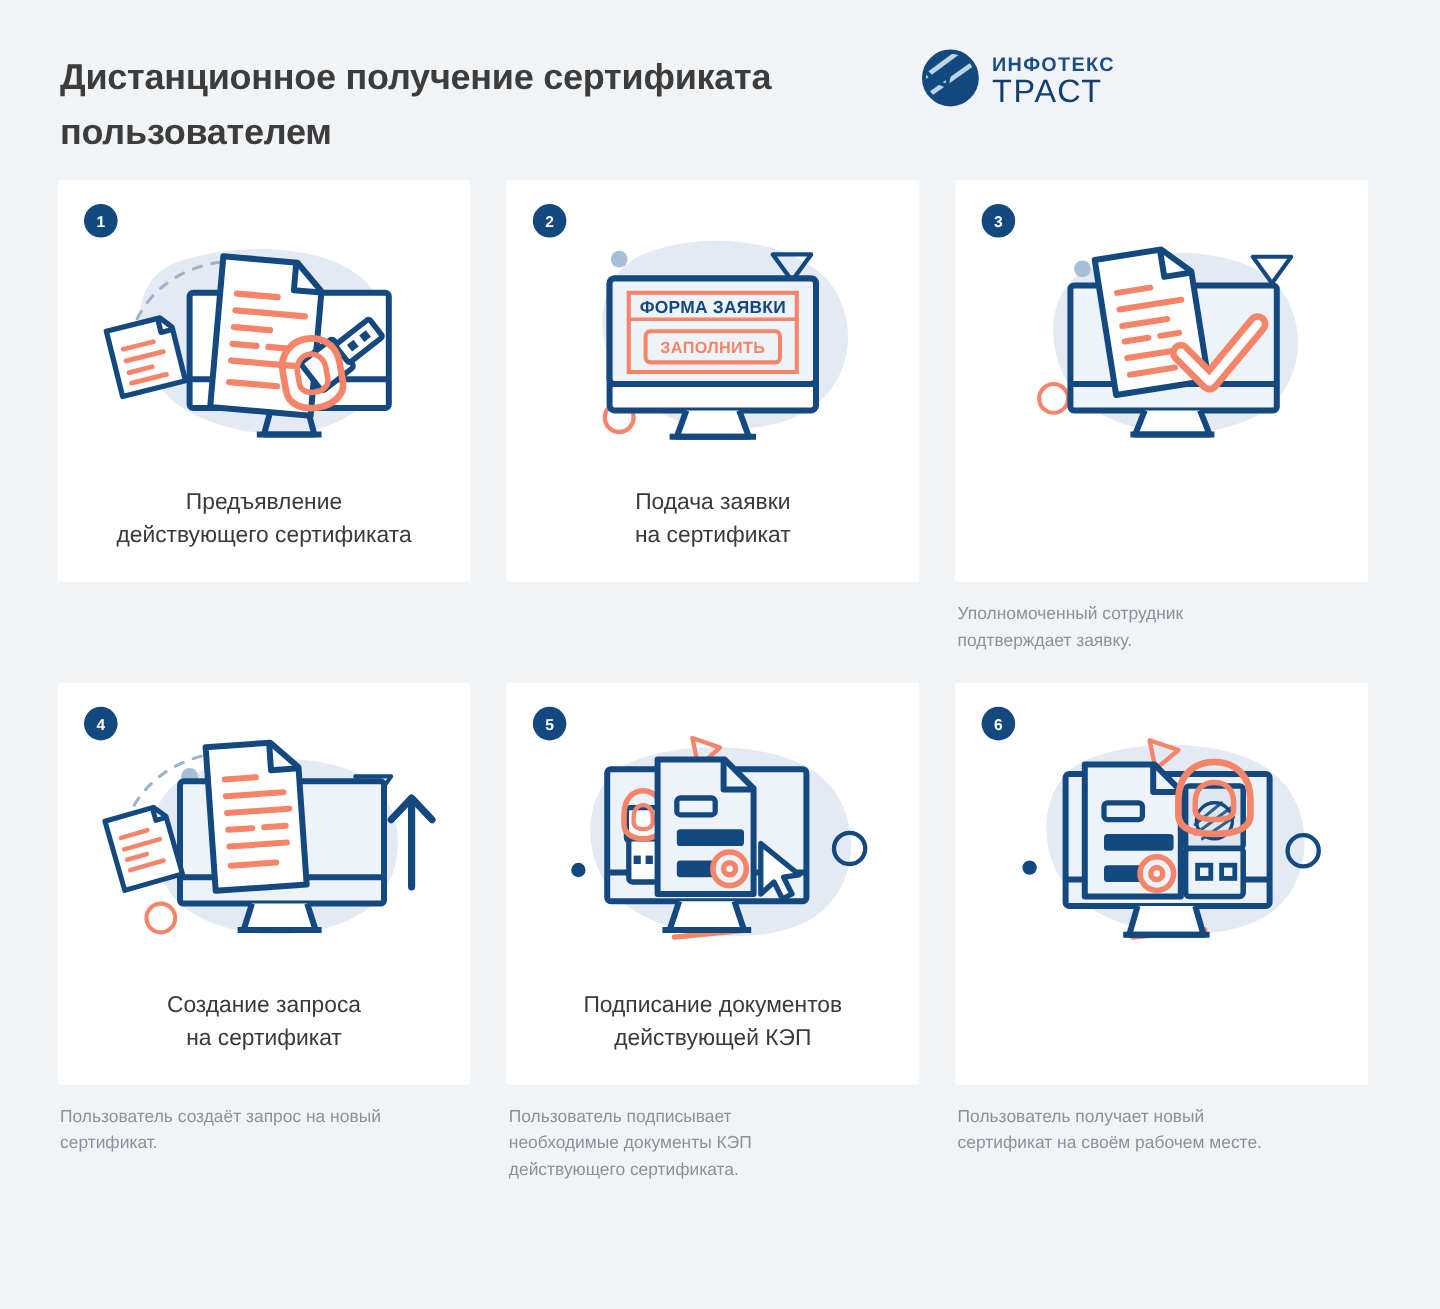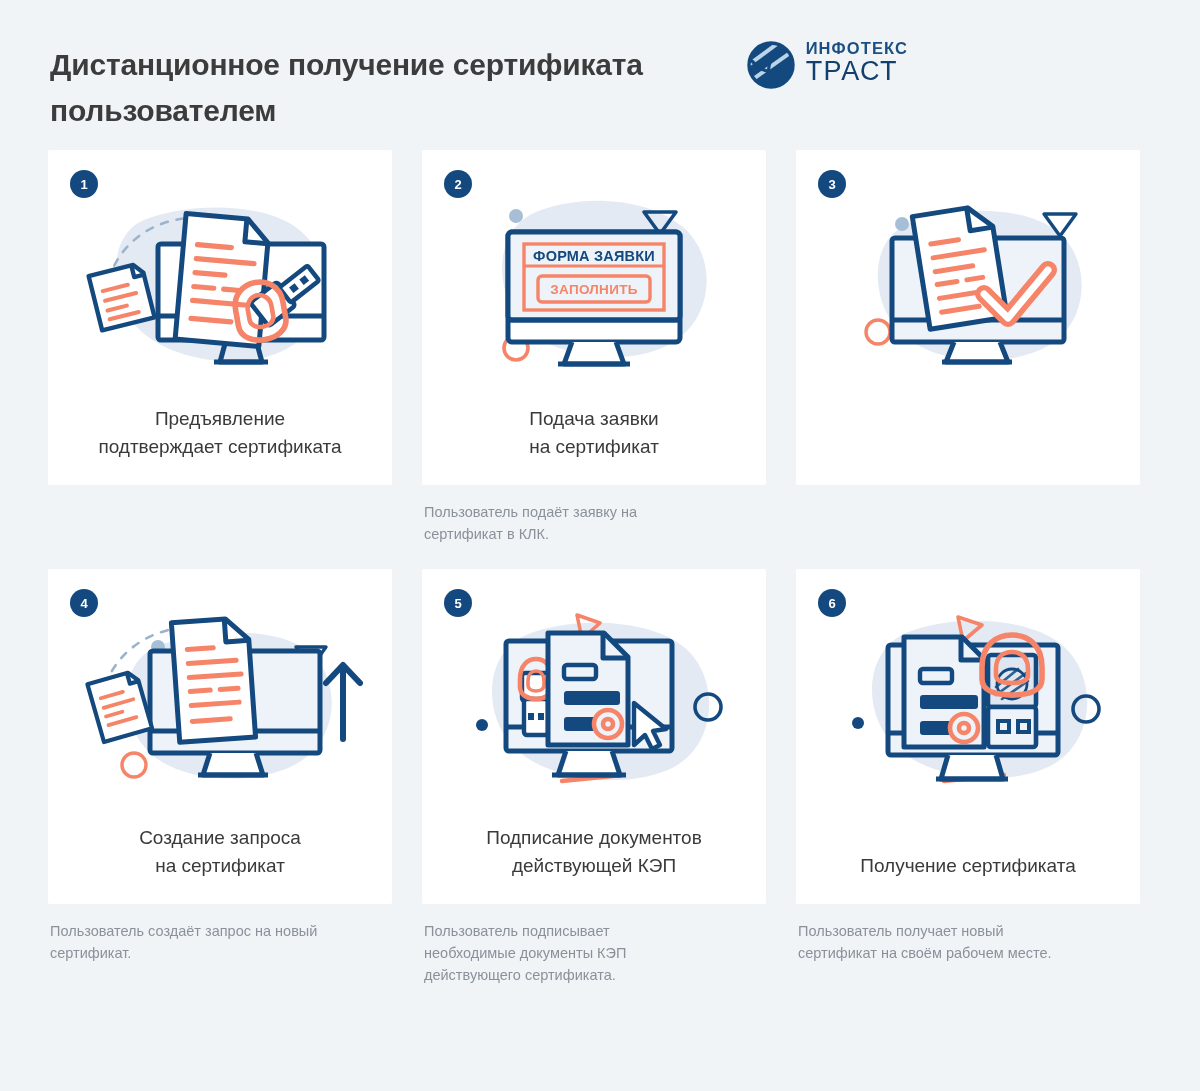--- a/index.html
+++ b/index.html
@@ -34,24 +34,24 @@
     width: 790px;
     font-size: 30px;
     font-weight: bold;
     line-height: 46px;
     color: #3c3c3c;
     letter-spacing: -0.2px;
   }
 
   .logo {
     position: absolute;
-    right: 56px;
+    right: 35px;
     top: 40px;
     display: flex;
-    align-items: flex-start;
+    align-items: flex-end;
     gap: 9px;
   }
   .logo-mark { width: 52px; height: 50px; display: block; }
   .logo-text { display: flex; flex-direction: column; line-height: 1; }
   .logo-top {
     font-size: 16.5px;
     font-weight: bold;
     color: #1b4f82;
     letter-spacing: 1.1px;
   }
@@ -222,21 +222,21 @@
                 <rect x="257" y="116" width="7" height="7" fill="#13497e"></rect>
               </g>
 
               <g transform="rotate(-10 212 134)">
                 <path d="M188 130 C188 114 200 106 212 106 C224 106 236 114 236 130 L236 146 C236 158 224 164 212 164 C200 164 188 158 188 146 Z" fill="none" stroke="#f58468" stroke-width="5.6"></path>
                 <path d="M200 132 C200 124 206 119 212 119 C218 119 224 124 224 132 L224 142 C224 148 218 151 212 151 C206 151 200 148 200 142 Z" fill="none" stroke="#f58468" stroke-width="4.6"></path>
               </g>
             </svg>
           </div>
           <div class="card-title">Предъявление
-подтверждает сертификата</div>
+действующего сертификата</div>
         </div>
       </div>
 
       <div class="cell">
         <div class="card">
           <div class="badge">2</div>
           <div class="art">
             <svg viewBox="0 0 344 222">
               <path d="M114 36 C70 54 72 118 102 150 C132 182 204 192 248 168 C292 144 296 82 262 52 C226 20 156 18 114 36 Z" fill="#e3eaf3"></path>
               <circle cx="94" cy="40" r="7" fill="#a7bfd6"></circle>
@@ -254,22 +254,20 @@
               <rect x="102" y="68" width="140" height="66" fill="none" stroke="#f58468" stroke-width="3.4"></rect>
               <line x1="102" y1="90" x2="242" y2="90" stroke="#f58468" stroke-width="3"></line>
               <text x="172" y="85" text-anchor="middle" font-family="Liberation Sans, sans-serif" font-size="14.5" font-weight="bold" fill="#13497e" letter-spacing="0.2">ФОРМА ЗАЯВКИ</text>
               <rect x="116" y="100" width="112" height="26" rx="4" fill="none" stroke="#f58468" stroke-width="3.4"></rect>
               <text x="172" y="118" text-anchor="middle" font-family="Liberation Sans, sans-serif" font-size="13.5" font-weight="bold" fill="#f58468" letter-spacing="0.3">ЗАПОЛНИТЬ</text>
             </svg>
           </div>
           <div class="card-title">Подача заявки
 на сертификат</div>
         </div>
-        <div class="caption">Пользователь подаёт заявку на
-сертификат в КЛК.</div>
       </div>
 
       <div class="cell">
         <div class="card">
           <div class="badge">3</div>
           <div class="art">
             <svg viewBox="0 0 344 222">
               <path d="M112 48 C72 64 74 126 104 156 C136 188 208 194 252 170 C294 146 296 84 262 56 C228 28 154 30 112 48 Z" fill="#e3eaf3"></path>
               <circle cx="106" cy="48" r="7" fill="#a7bfd6"></circle>
               <path d="M248 38 L280 38 L264 60 Z" fill="none" stroke="#13497e" stroke-width="3.4" stroke-linejoin="round"></path>
@@ -294,20 +292,22 @@
                   <line x1="140" y1="117" x2="190" y2="117"></line>
                   <line x1="140" y1="131" x2="178" y2="131"></line>
                 </g>
               </g>
 
               <path d="M188 118 L212 142 L252 94" fill="none" stroke="#f58468" stroke-width="18" stroke-linecap="round" stroke-linejoin="round"></path>
               <path d="M188 118 L212 142 L252 94" fill="none" stroke="#ffffff" stroke-width="7" stroke-linecap="round" stroke-linejoin="round"></path>
             </svg>
           </div>
         </div>
+        <div class="caption">Уполномоченный сотрудник
+подтверждает заявку.</div>
       </div>
     </div>
 
     <div class="row">
 
       <div class="cell">
         <div class="card">
           <div class="badge">4</div>
           <div class="art">
             <svg viewBox="0 0 344 222">
@@ -444,20 +444,19 @@
                   <line x1="200" y1="100" x2="230" y2="78"></line>
                   <line x1="206" y1="104" x2="232" y2="86"></line>
                 </g>
                 <circle cx="216" cy="89" r="15" fill="none" stroke="#13497e" stroke-width="2.8"></circle>
 
                 <path d="M186 72 C186 50 200 40 216 40 C232 40 246 50 246 72 L246 84 C246 96 232 100 216 100 C200 100 186 96 186 84 Z" fill="none" stroke="#f58468" stroke-width="5.6"></path>
                 <path d="M200 74 C200 62 207 57 216 57 C225 57 232 62 232 74 L232 80 C232 86 225 88 216 88 C207 88 200 86 200 80 Z" fill="none" stroke="#f58468" stroke-width="4.6"></path>
               </g>
             </svg>
           </div>
-          <div class="card-title">Получение сертификата</div>
         </div>
         <div class="caption">Пользователь получает новый
 сертификат на своём рабочем месте.</div>
       </div>
     </div>
   </div>
 </div>
 
 </body></html>

